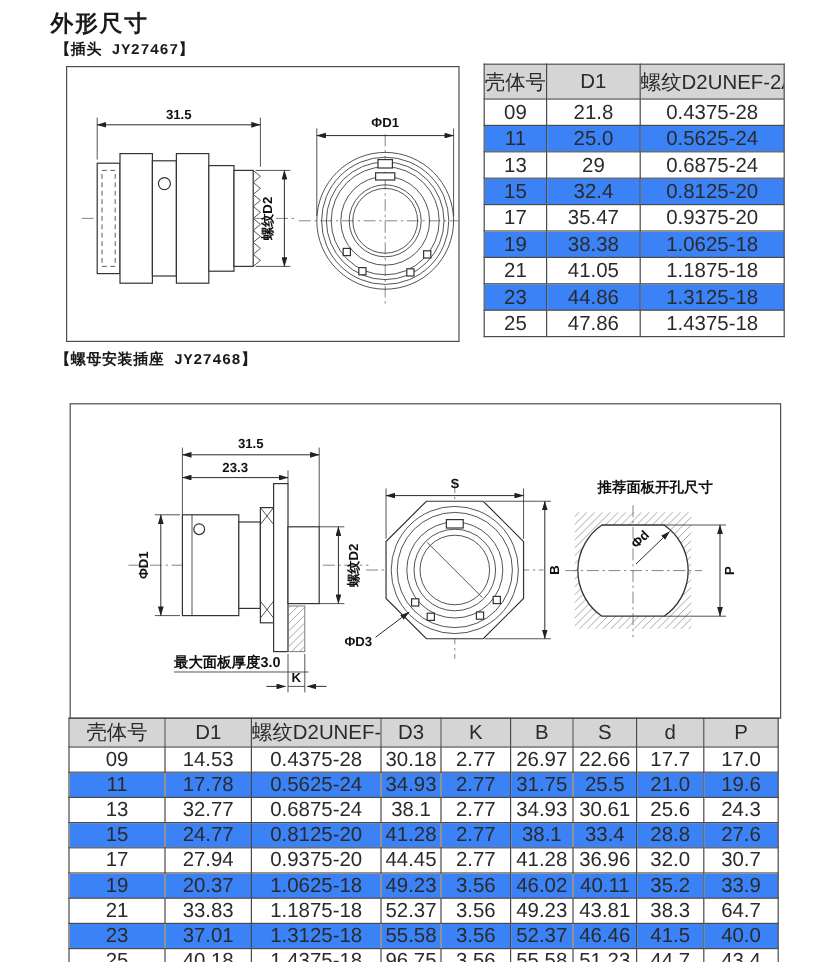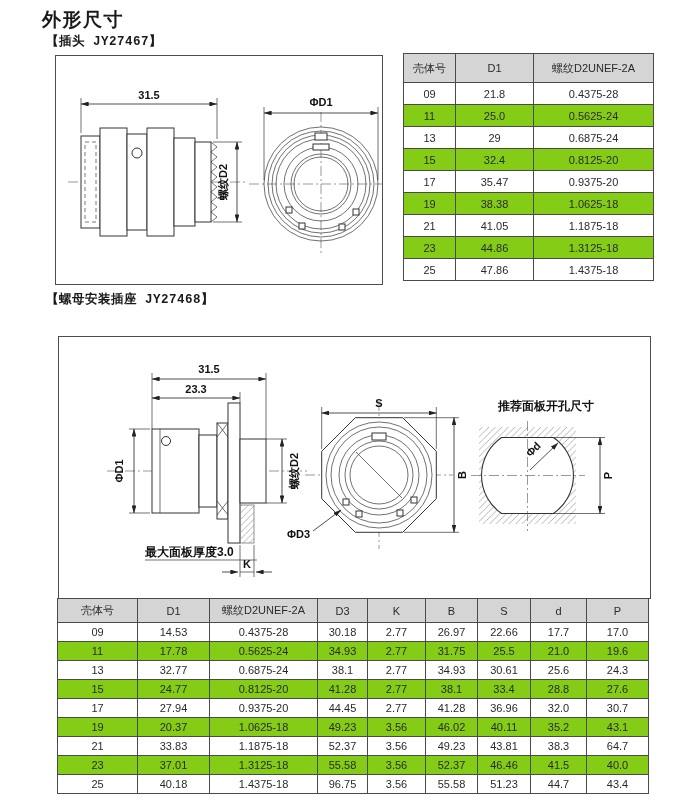--- a/index.html
+++ b/index.html
@@ -11,24 +11,24 @@
   .abs{position:absolute;}
   #page-title{left:42px;top:7px;font-size:19px;font-weight:bold;letter-spacing:1.5px;}
   .sec-label{font-size:12.5px;font-weight:bold;letter-spacing:0.5px;font-family:Liberation Mono, monospace;}
   #sec1-label{left:46px;top:33px;}
   #sec2-label{left:46px;top:291px;}
   .frame{border:1px solid #4d4d4d;background:#fff;}
   #frame1{left:55px;top:55px;width:326px;height:228px;}
   #frame2{left:58px;top:336px;width:591px;height:261px;}
   #table1-wrap{left:403px;top:53px;width:250px;}
   #table2-wrap{left:57px;top:598px;width:592px;}
-  table{border-collapse:collapse;table-layout:fixed;width:100%;font-size:11px;color:#2a2a2a;}
+  table{border-collapse:collapse;table-layout:fixed;width:100%;font-size:17px;color:#2a2a2a;}
   th,td{border:1px solid #4a4a4a;text-align:center;vertical-align:middle;padding:0;font-weight:normal;overflow:hidden;white-space:nowrap;}
   thead th{background:#d5d5d5;}
-  tr.alt td{background:#84cc16;}
+  tr.alt td{background:#3b82f6;}
   #table1-wrap th{height:28px;}
   #table1-wrap td{height:21px;}
   #table2-wrap th{height:23px;}
   #table2-wrap td{height:18px;}
   svg{display:block;}
   svg text{font-family:"Liberation Sans","DejaVu Sans",sans-serif;fill:#111;}
   .dim{font-size:11px;font-weight:bold;}
   .dimcn{font-size:11px;font-weight:bold;}
   .note{font-size:12px;font-weight:bold;}
   .ol{fill:#ffffff;stroke:#333;stroke-width:1;}
@@ -357,21 +357,21 @@
         </tr>
         <tr class="alt">
           <td>19</td>
           <td>20.37</td>
           <td>1.0625-18</td>
           <td>49.23</td>
           <td>3.56</td>
           <td>46.02</td>
           <td>40.11</td>
           <td>35.2</td>
-          <td>43.1</td>
+          <td>33.9</td>
         </tr>
         <tr>
           <td>21</td>
           <td>33.83</td>
           <td>1.1875-18</td>
           <td>52.37</td>
           <td>3.56</td>
           <td>49.23</td>
           <td>43.81</td>
           <td>38.3</td>

